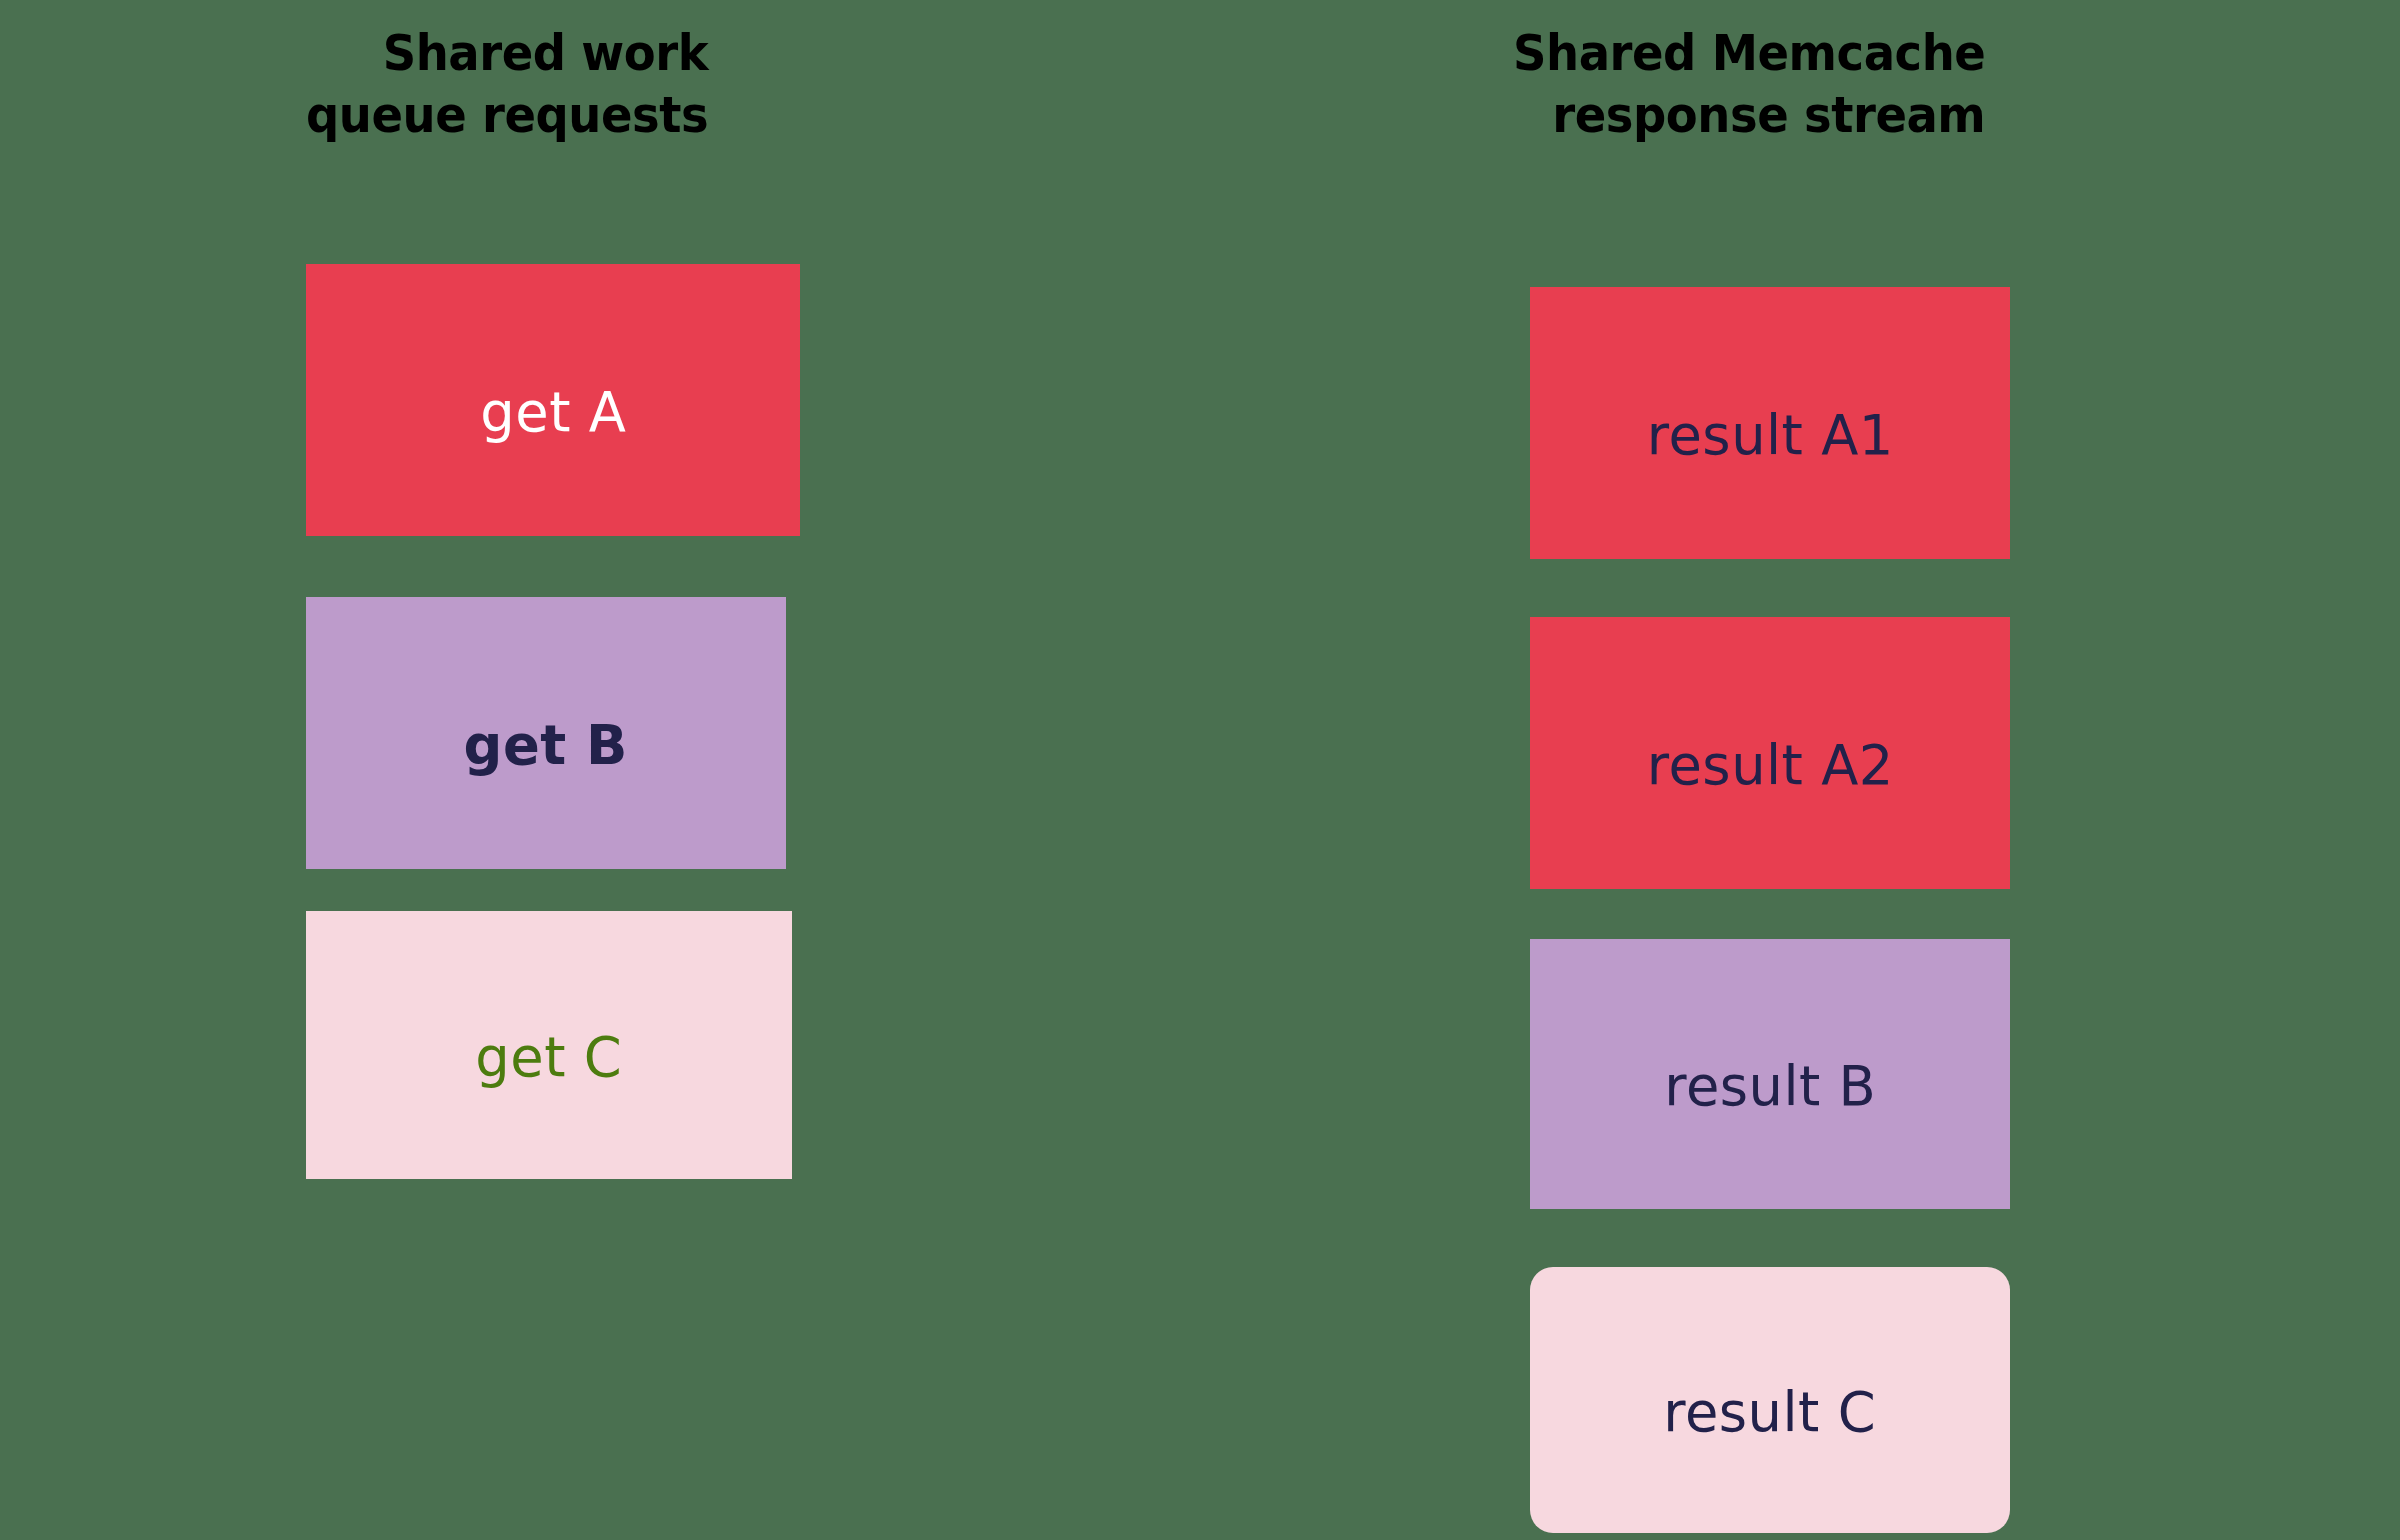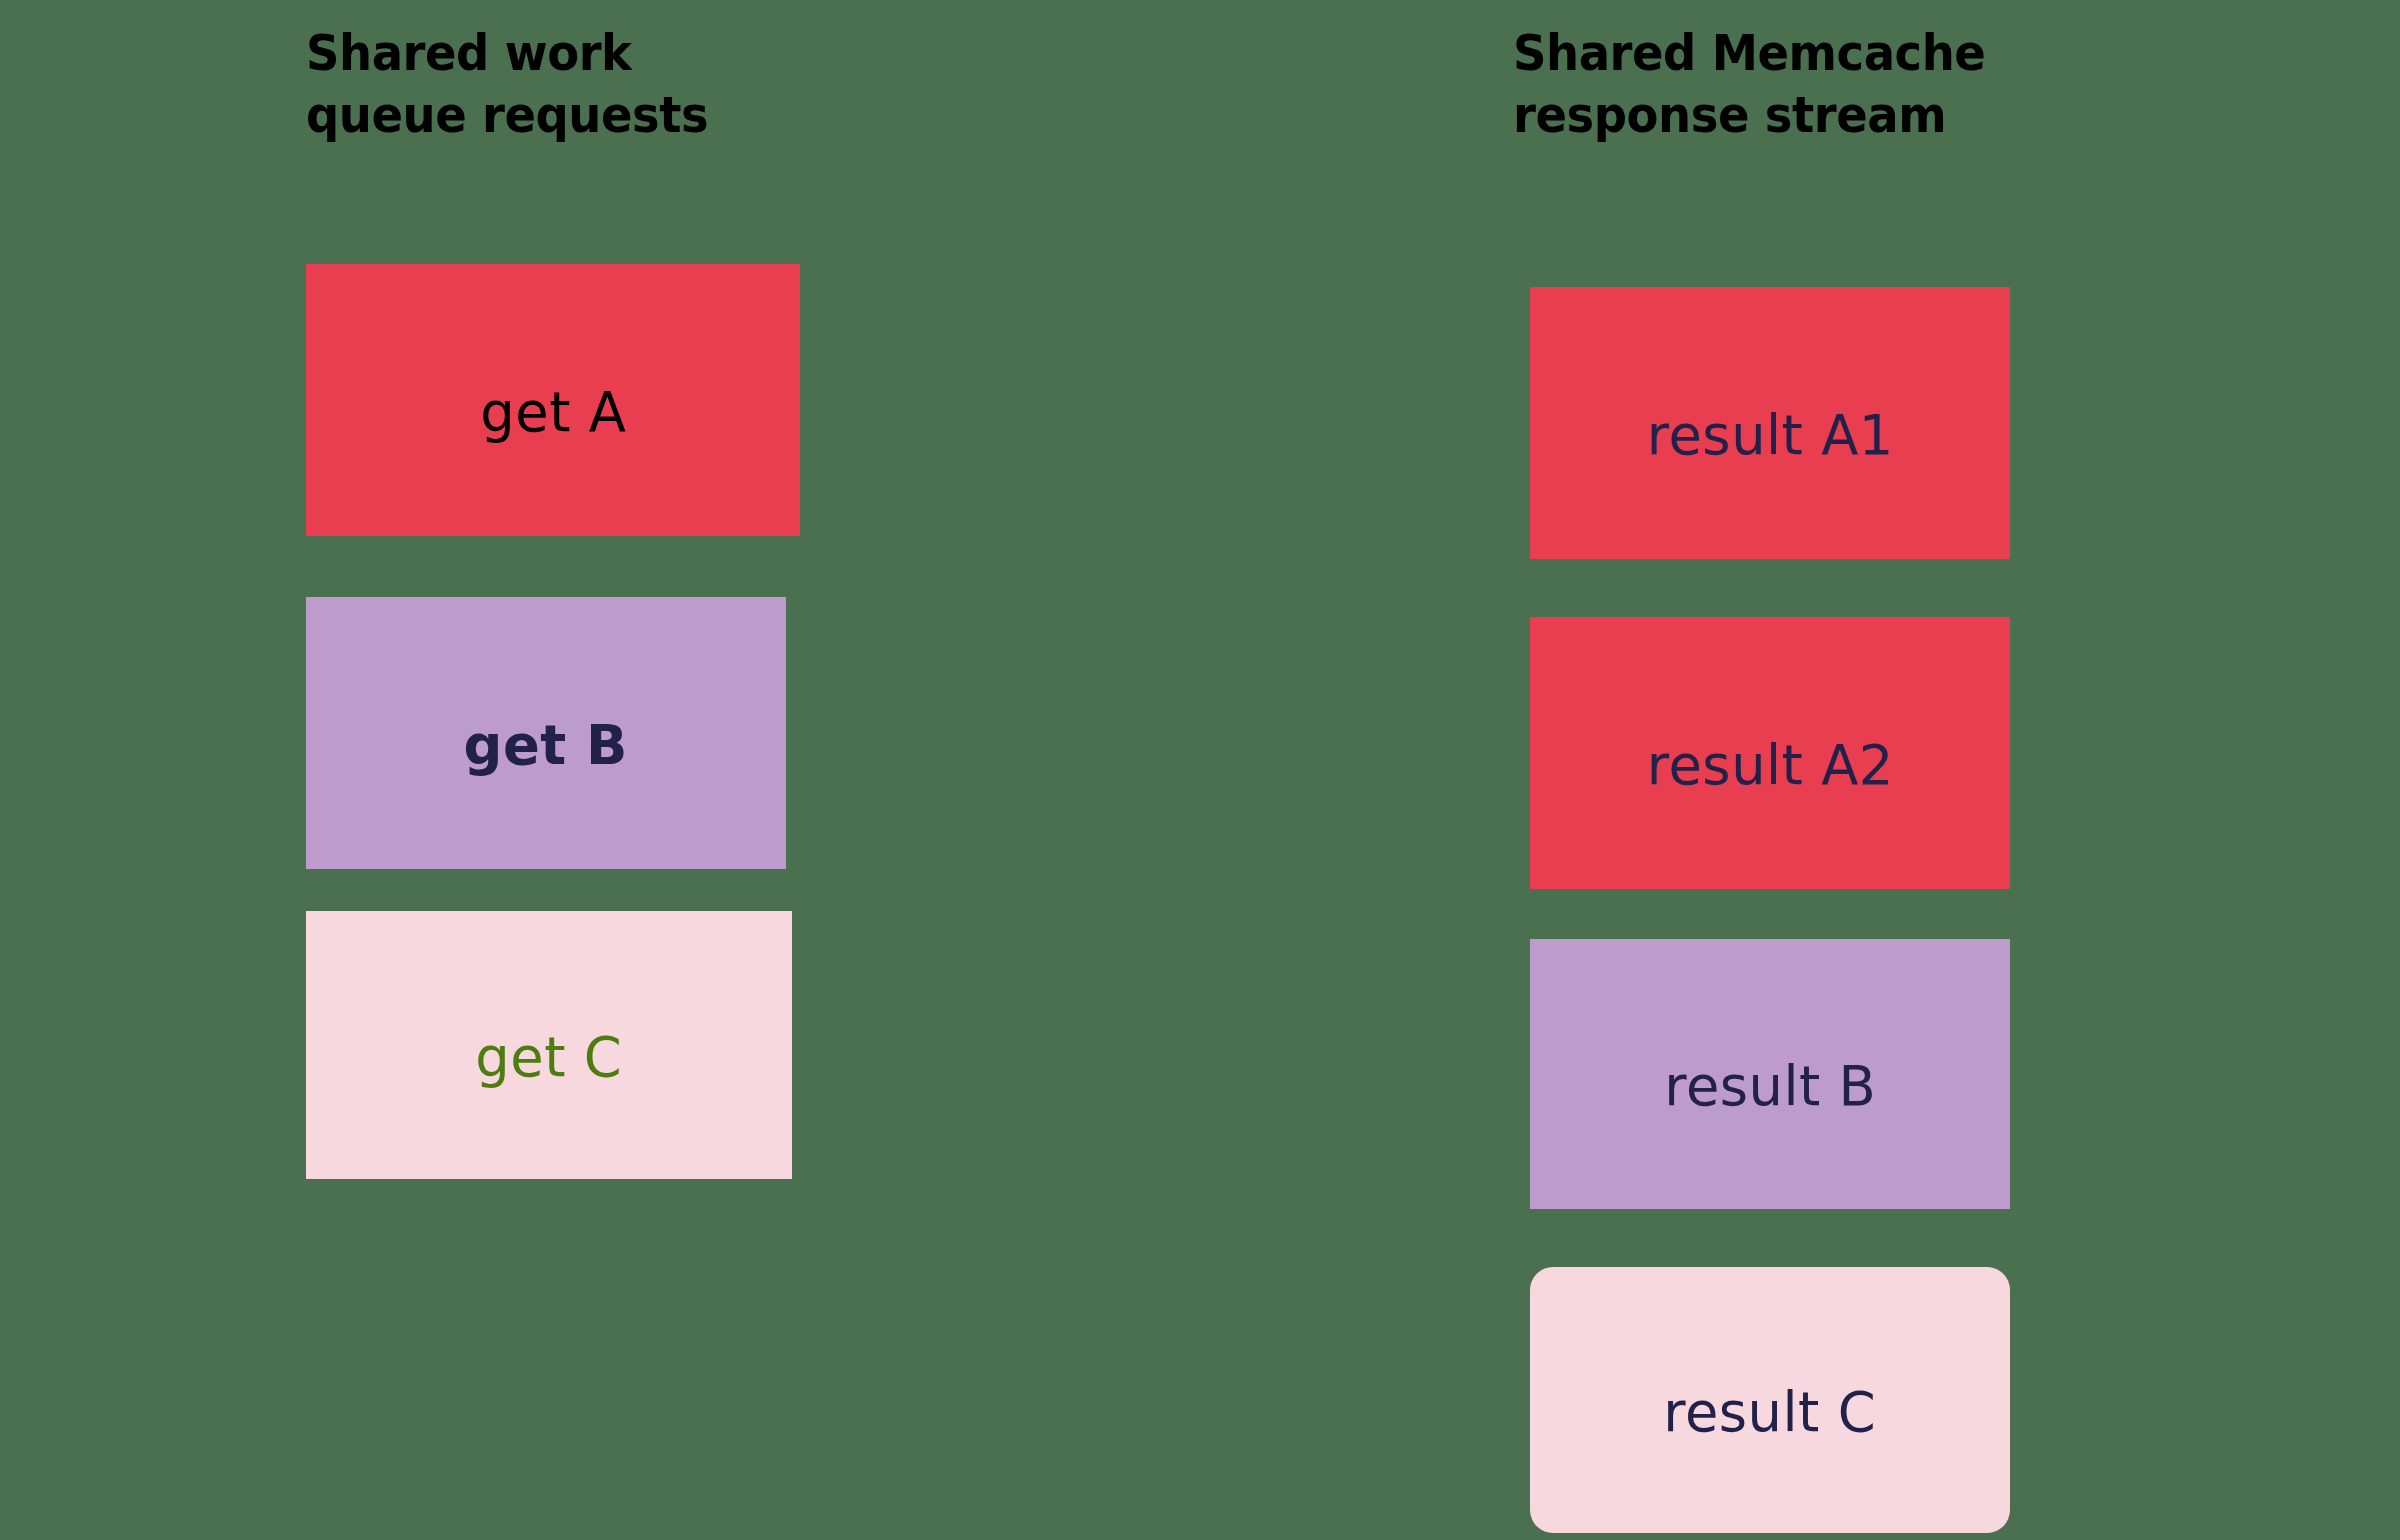--- a/index.html
+++ b/index.html
@@ -10,20 +10,21 @@
     width: 2400px;
     height: 1540px;
     overflow: hidden;
     font-family: "DejaVu Sans", sans-serif;
   }
   #canvas {
     position: relative;
     width: 2400px;
     height: 1540px;
     background: #4a7050;
+    text-align: right;
   }
   .column {
     position: absolute;
     top: 0;
     height: 1540px;
   }
   #column-left  { left: 306px;  width: 520px; }
   #column-right { left: 1513px; width: 520px; }
 
   .column-title {
@@ -79,21 +80,21 @@
 </style>
 </head>
 <body style="background: rgb(74, 112, 80);">
 
 <div id="canvas" style="background: rgb(74, 112, 80);">
 
   <div class="column" id="column-left">
     <h2 class="column-title" style="color: rgb(0, 0, 0);">Shared work
 queue requests</h2>
     <div class="stack">
-      <div class="box box-0" style="background: rgb(232, 62, 80); color: #000000;">
+      <div class="box box-0" style="background: rgb(232, 62, 80); color: #ffffff;">
         <span class="box-label">get A</span>
       </div>
       <div class="box box-1" style="background: rgb(189, 155, 203); color: rgb(34, 33, 74);">
         <span class="box-label">get B</span>
       </div>
       <div class="box box-2" style="background: rgb(247, 216, 223); color: #4d7c0f;">
         <span class="box-label">get C</span>
       </div>
     </div>
   </div>

